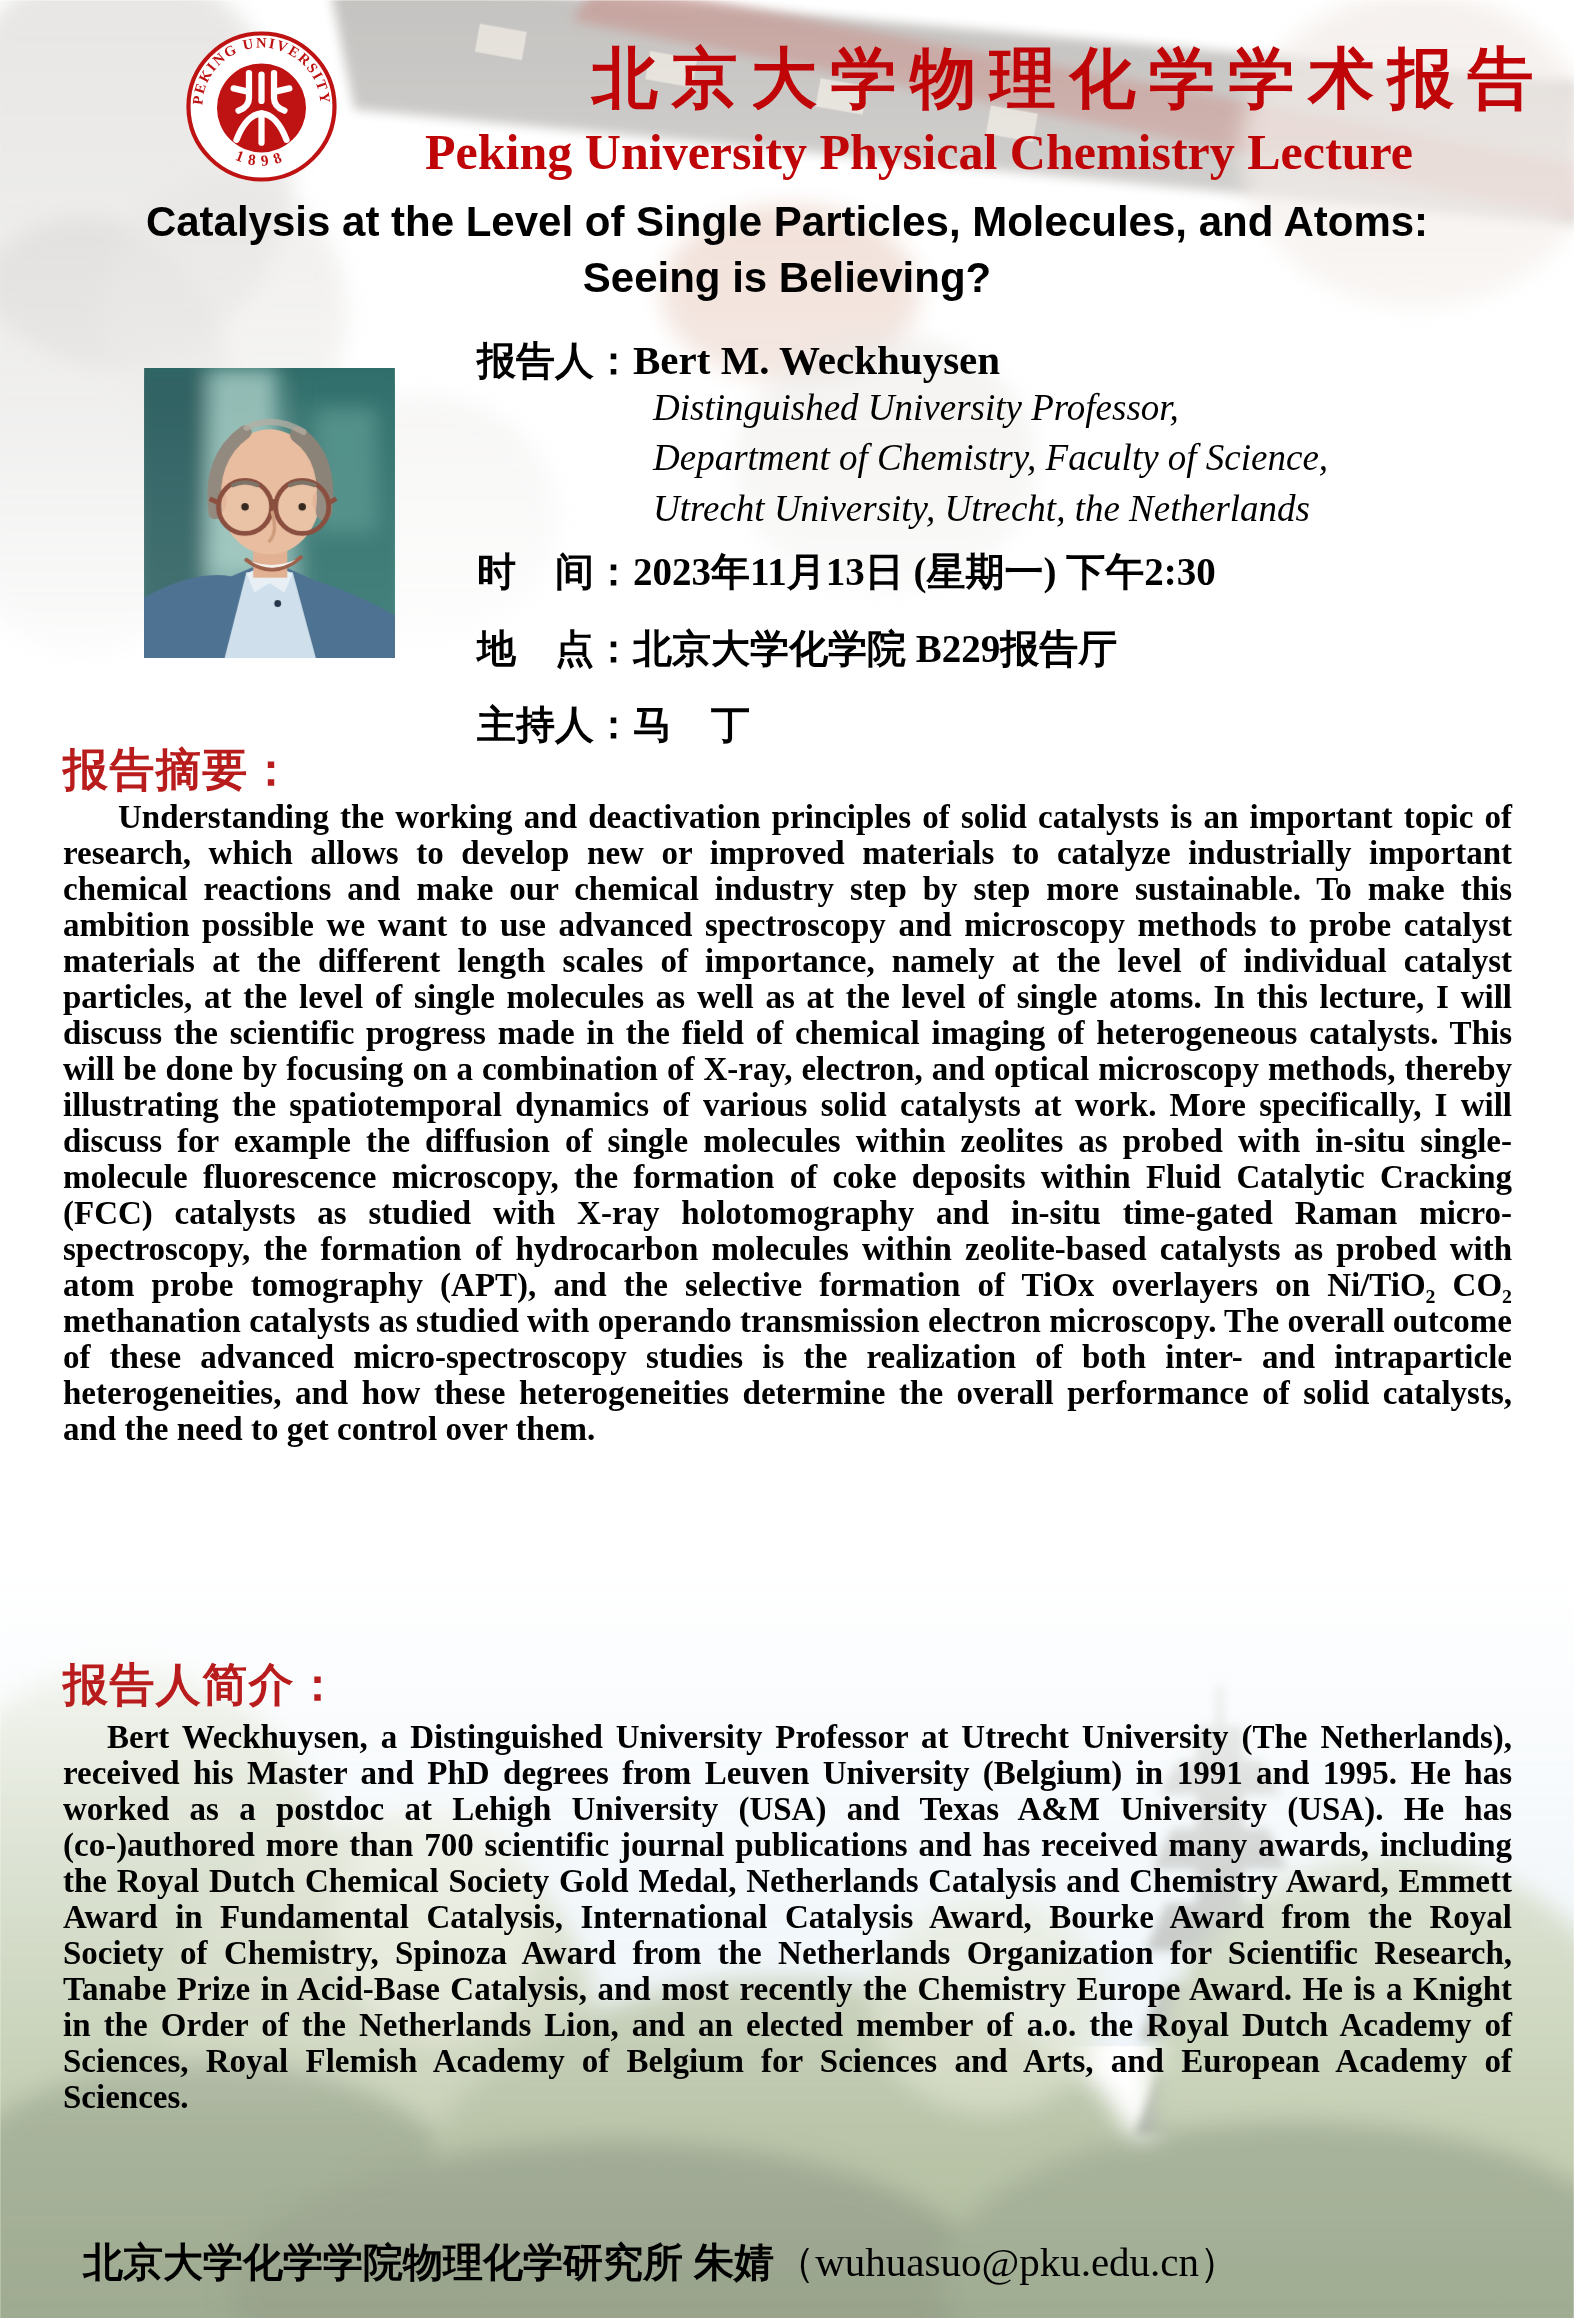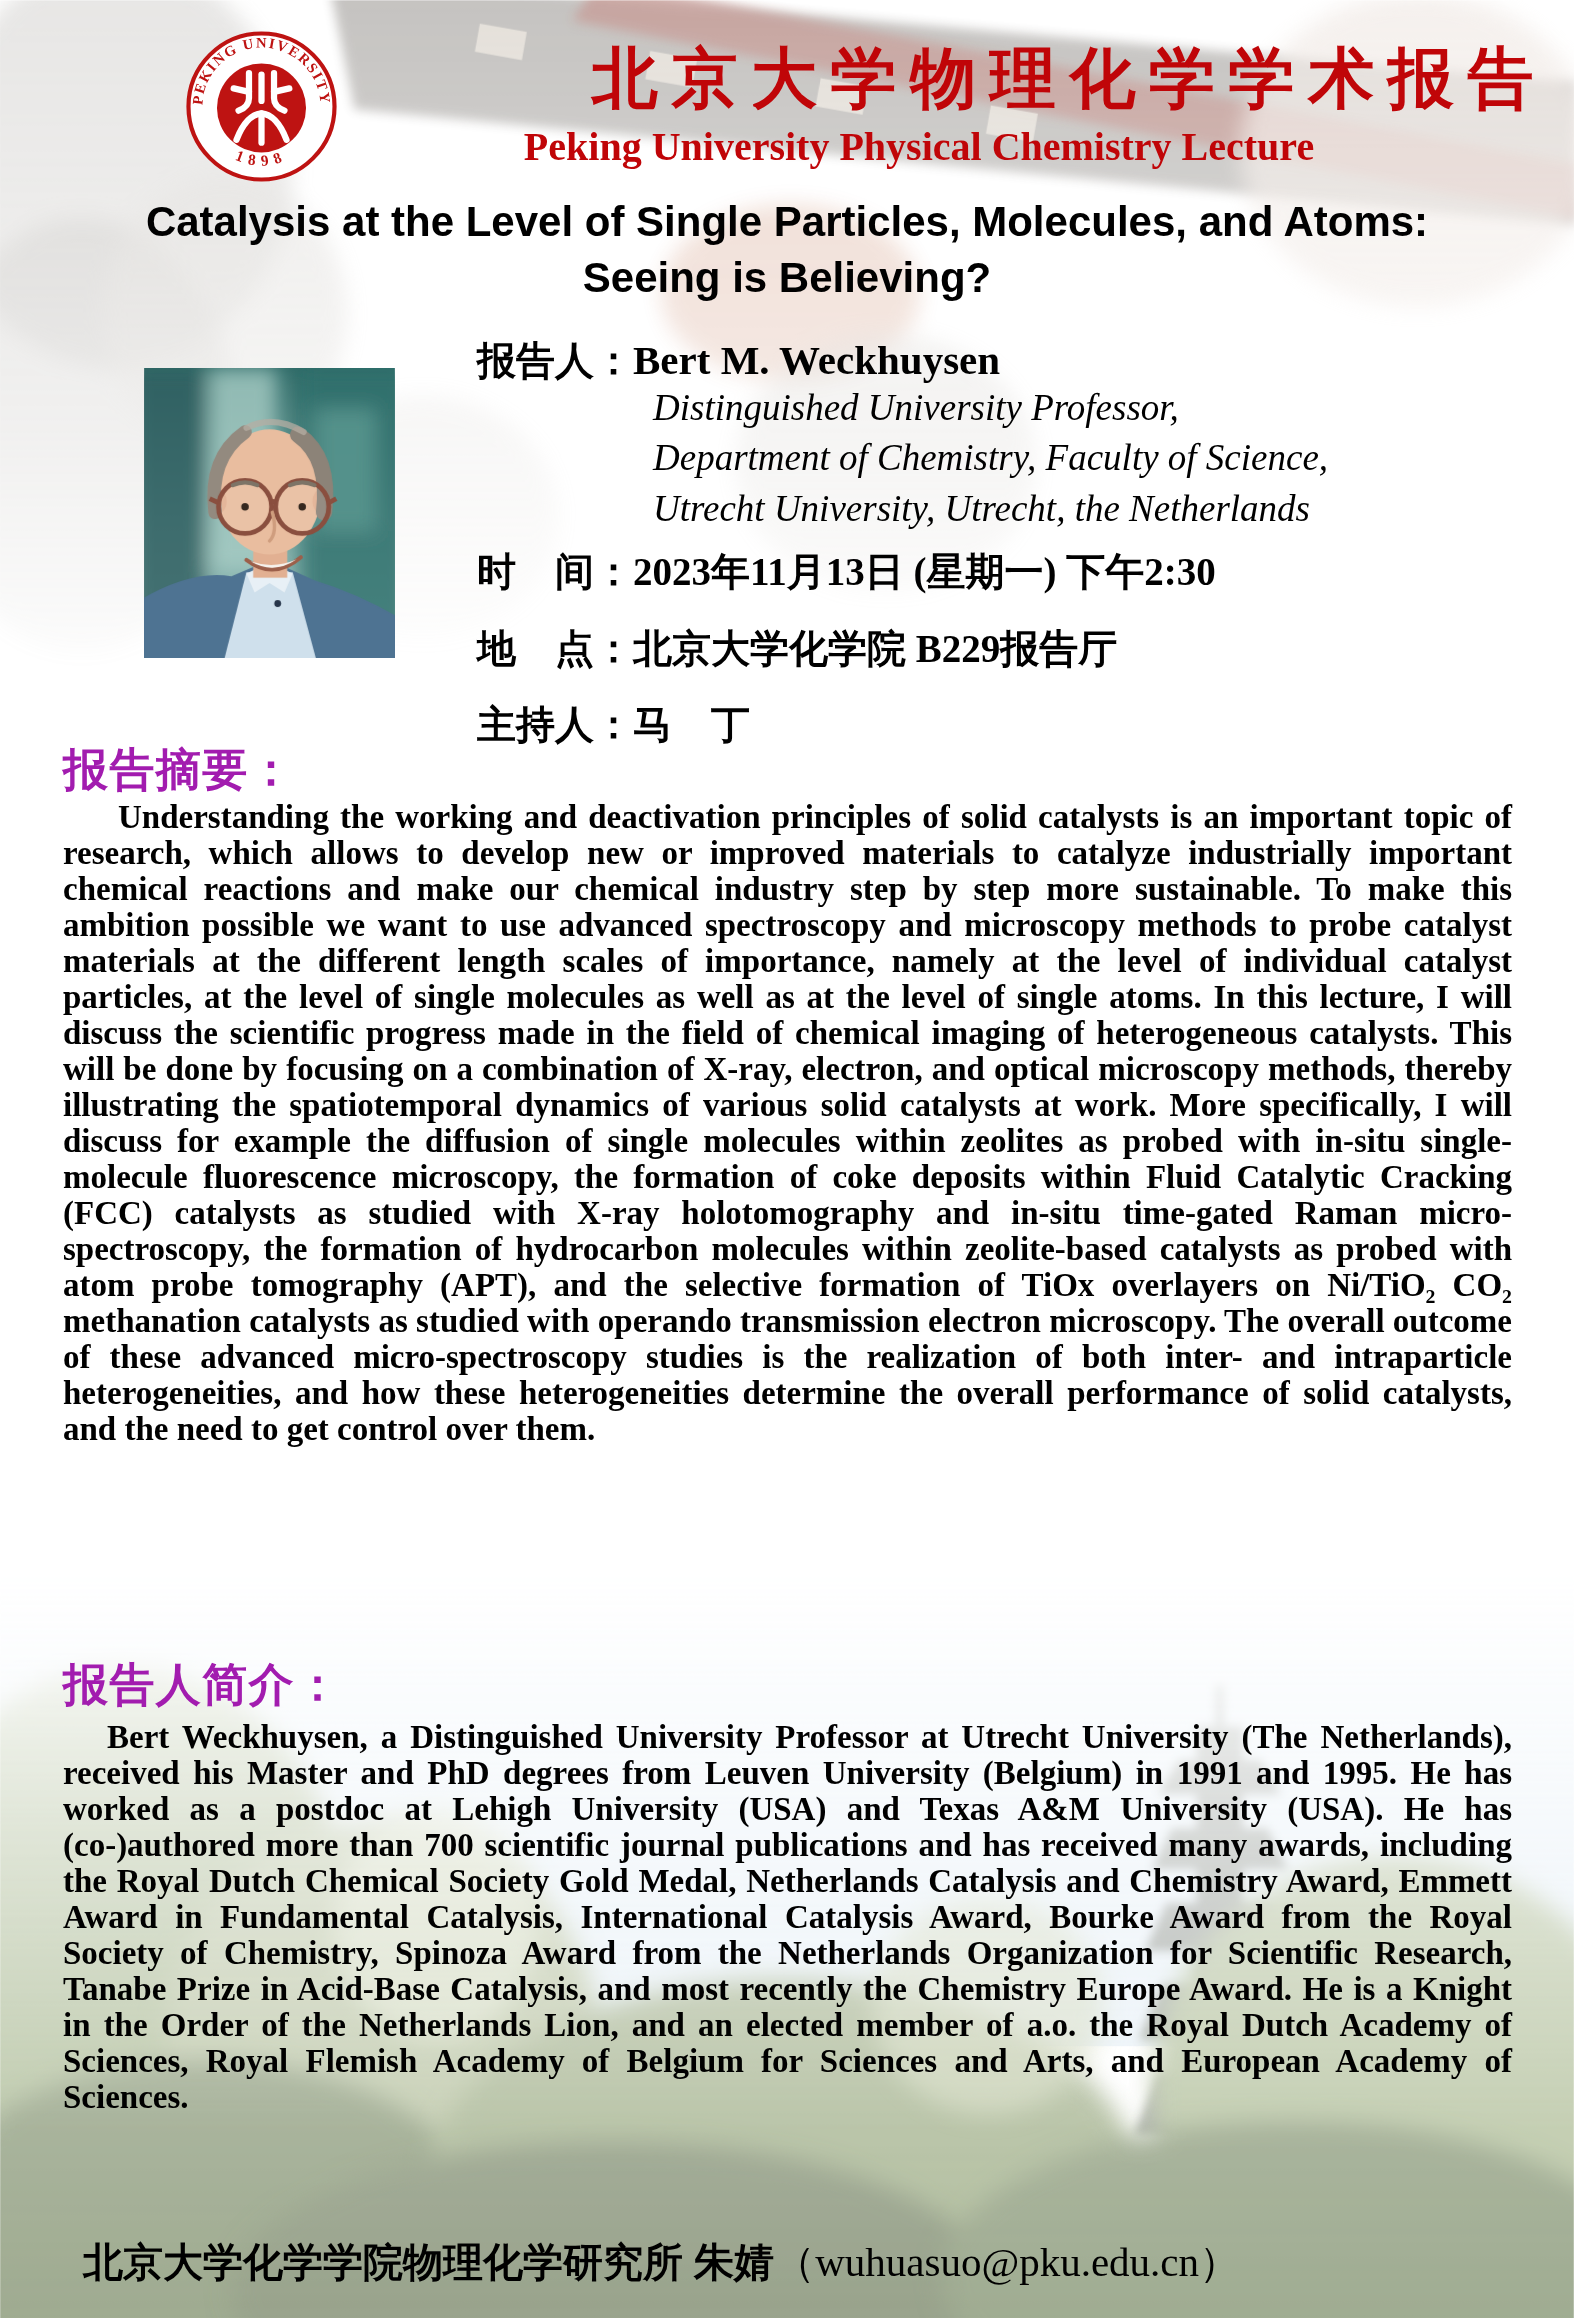--- a/index.html
+++ b/index.html
@@ -6,39 +6,39 @@
   .page{position:relative;width:1574px;height:2319px;background:#ffffff;overflow:hidden;
         font-family:"Liberation Serif",serif;color:#000;}
   .bg{position:absolute;left:0;pointer-events:none;}
 
   
   .logo{position:absolute;left:185px;top:30px;width:153px;height:153px;}
   .title-cn{position:absolute;left:293px;right:27px;top:34px;text-align:right;
             font-family:"Liberation Sans",sans-serif;font-weight:bold;font-size:66px;
             letter-spacing:13.6px;color:#c00508;white-space:nowrap;}
   .title-en{position:absolute;left:291px;right:27px;top:123px;text-align:center;
-            font-family:"Liberation Serif",serif;font-weight:bold;font-size:40px;color:#c00508;}
+            font-family:"Liberation Serif",serif;font-weight:bold;font-size:50px;color:#c00508;}
   .talk-title{position:absolute;left:41px;right:41px;top:194px;text-align:center;
               font-family:"Liberation Sans",sans-serif;font-weight:bold;font-size:42px;
               line-height:56px;color:#000;}
 
   
   .portrait{position:absolute;left:144px;top:368px;width:251px;height:290px;}
 
   
   .info-row{position:absolute;left:477px;white-space:nowrap;}
   .cjk-label{font-weight:bold;font-size:39px;font-family:Liberation Serif, serif;}
   .speaker-name{font-weight:bold;font-size:41px;font-family:"Liberation Serif",serif;}
   .aff{position:absolute;left:653px;font-style:italic;font-size:37px;
        font-family:"Liberation Serif",serif;white-space:nowrap;}
   .detail-val{font-weight:bold;font-size:39px;}
 
   
   .sec-head{position:absolute;left:63px;font-family:"Liberation Sans",sans-serif;
-            font-weight:bold;font-size:45px;color:#a21caf;letter-spacing:1.4px;}
+            font-weight:bold;font-size:45px;color:#b91c1c;letter-spacing:1.4px;}
   .body-par{position:absolute;left:63px;width:1449px;margin:0;text-align:justify;
             font-weight:bold;font-size:33px;line-height:36px;
             font-family:"Liberation Serif",serif;}
   .abstract-body{top:799px;text-indent:55px;}
   .bio-body{top:1719px;text-indent:44px;}
 
   .footer-line{position:absolute;left:83px;top:2235px;white-space:nowrap;}
   .footer-org{font-weight:bold;font-size:40px;font-family:"Liberation Sans",sans-serif;}
   .footer-email{font-weight:normal;font-size:41px;font-family:"Liberation Serif",serif;}
 </style>

